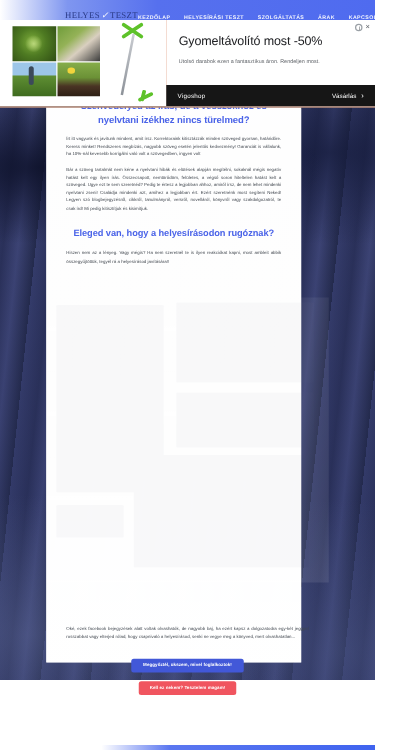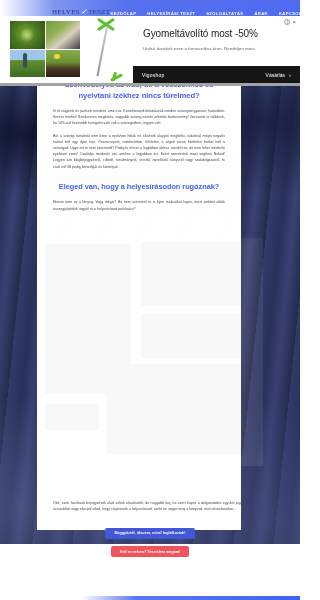--- a/index.html
+++ b/index.html
@@ -37,21 +37,21 @@
   .nav a {
     font-size: 4.2px; letter-spacing: .35px;
     color: #ffffff; text-decoration: none; white-space: nowrap;
     font-weight: 600; opacity: .92;
   }
 
   
   .ad-wrap {
     position: relative; height: 70px; width: 300px;
     background: #c2410c;
-    border-bottom: 3px solid #a3a3a3;
+    border-bottom: 1px solid #a3a3a3;
     z-index: 35;
     overflow: hidden;
   }
   .ad-inner { position:absolute; inset:0; display:flex; }
   .ad-media { width: 133px; position: relative; background: #ffffff; flex: none; }
   .ad-photo-grid {
     position:absolute; left:10px; top:5px; width:70px; height:56px;
     display:grid; grid-template-columns:1fr 1fr; grid-template-rows:1fr 1fr; gap:1px;
   }
   .ph { position: relative; overflow:hidden; }

